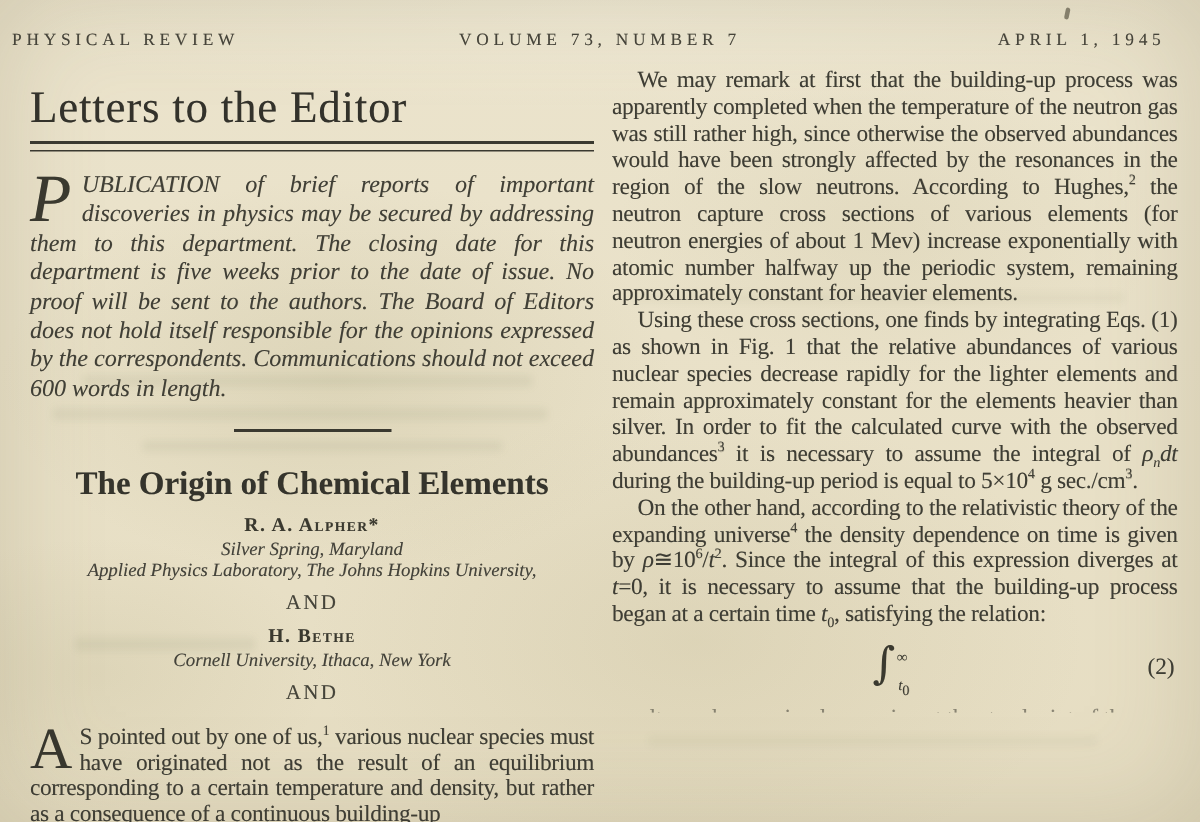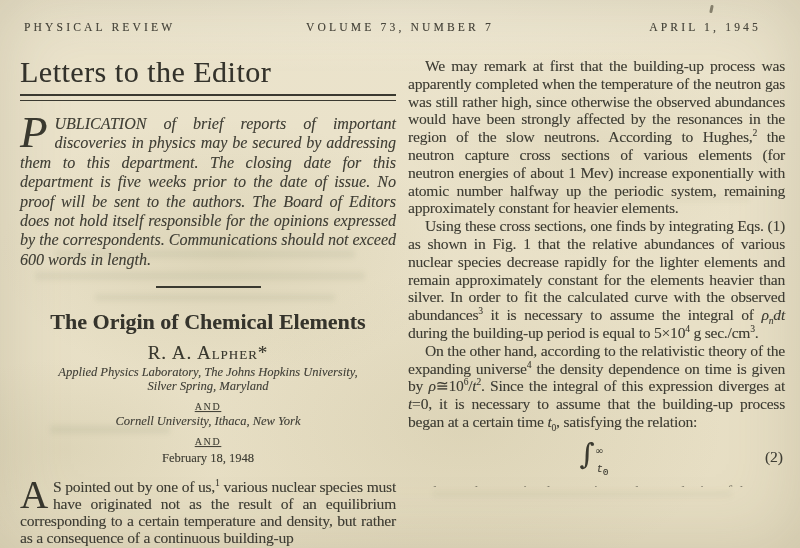--- a/index.html
+++ b/index.html
@@ -25,66 +25,66 @@
   .g1 { left:55px;  top:250px; width:300px; height:8px; }
   .g2 { left:35px;  top:272px; width:330px; height:8px; }
   .g3 { left:95px;  top:294px; width:240px; height:7px; }
   .g4 { left:420px; top:195px; width:330px; height:7px; opacity:.6; }
   .g5 { left:432px; top:490px; width:300px; height:8px; opacity:.6; }
   .g6 { left:50px;  top:425px; width:120px; height:9px; }
   .speck { position:absolute; left:710px; top:5px; width:3px; height:8px;
            background:rgba(72,66,50,0.6); border-radius:2px; transform:rotate(12deg); }
 
   
-  .masthead { position:absolute; top:21px; left:0; right:16px; height:16px;
-              font-size:11.5px; letter-spacing:3.2px; color:#46443a;margin-left:16px; }
+  .masthead { position:absolute; top:21px; left:0; right:0; height:16px;
+              font-size:11.5px; letter-spacing:3.2px; color:#46443a; }
   .masthead .mh-left   { position:absolute; left:8px; top:0; }
   .masthead .mh-center { position:absolute; left:0; right:0; top:0; text-align:center; }
   .masthead .mh-right  { position:absolute; right:23px; top:0; }
 
   
   .col-left  { position:absolute; left:20px;  top:55px; width:376px; }
-  .col-right { position:absolute; left:408px; top:57px; width:377px; }
+  .col-right { position:absolute; left:408px; top:45px; width:377px; }
 
   .section-title { margin:0; font-size:30px; font-weight:normal; 
                    letter-spacing:0.5px; color:#33322b; }
   .double-rule { margin-top:5px; height:4px;
                  border-top:2.5px solid #3a3930; border-bottom:1.5px solid #3a3930; }
 
   .policy { margin:13px 0 0 0; font-style:italic; font-size:16px; line-height:19.4px;
             text-align:justify; color:#403f36; }
   .dropcap { float:left; }
   .dropcap-p { font-size:45px; line-height:33px; padding:2px 7px 0 0; font-style:italic; color:#3a392f; }
   .dropcap-a { font-size:39px; line-height:29px; padding:2px 5px 0 0; color:#37362d; }
 
   .short-rule { width:105px; height:2px; background:#3a3930; margin:17px auto 0 auto; }
 
   .article-head { margin-top:21px; text-align:center; }
   .article-title { margin:0 0 7px 0; font-size:22px; font-weight:bold; color:#35342c; }
-  .author { font-variant:small-caps; font-size:19px; letter-spacing:1px; margin:5px 0 2px 0; color:#3a392f; }
+  .author { font-variant:small-caps; font-size:13px; letter-spacing:1px; margin:5px 0 2px 0; color:#3a392f;font-weight:bold; }
   .affil  { font-style:italic; font-size:12.5px; line-height:13.8px; color:#43423a; }
-  .and    { font-size:10px; letter-spacing:1.6px; margin:7px 0 3px 0; color:#45443a;text-decoration:underline; }
+  .and    { font-size:14px; letter-spacing:1.6px; margin:7px 0 3px 0; color:#45443a; }
   .dateline { font-size:12.5px; margin-top:4px; color:#3e3d34; }
 
   .intro { margin:12px 0 0 0; font-size:15.5px; line-height:17px; letter-spacing:-0.2px;
            text-align:justify; }
 
   .body-p { margin:0; font-size:15.5px; line-height:17.8px; letter-spacing:-0.2px;
             text-align:justify; }
   .indent { text-indent:17px; }
   sup { font-size:9.5px; line-height:0; vertical-align:super; }
   sub { font-size:9.5px; line-height:0; vertical-align:sub; }
 
   .equation { position:relative; margin:9px 0 8px 0; display:flex;
               justify-content:center; align-items:center; height:34px; }
   .eq-int { font-family:"DejaVu Serif", serif; font-size:29px; line-height:30px; color:#3a392f; }
   .eq-limits { display:inline-flex; flex-direction:column; justify-content:space-between;
                height:30px; font-size:10px; margin:0 5px 0 1px; vertical-align:middle; }
   .eq-sup { align-self:flex-start; }
-  .eq-sub { align-self:flex-start; padding-left:1px;font-family:Liberation Mono, monospace; }
+  .eq-sub { align-self:flex-start; padding-left:1px; }
   .eq-expr { font-size:15.5px; }
   .eq-num { position:absolute; right:2px; top:8px; font-size:15.5px; }
 
   .clipped { height:5px; overflow:hidden; opacity:0.55; }
 
   .soft { text-shadow:0.2px 0.2px 0.4px rgba(62,60,50,0.35); }
 </style>
 </head>
 <body>
 
@@ -109,31 +109,31 @@
     <div class="double-rule"></div>
 
     <p class="policy"><span class="dropcap dropcap-p">P</span><span>UBLICATION</span><span> of brief reports of important discoveries in physics may be secured by addressing them to this department. The closing date for this department is five weeks prior to the date of issue. No proof will be sent to the authors. The Board of Editors does not hold itself responsible for the opinions expressed by the correspondents. Communications should not exceed 600 words in length.</span></p>
 
     <div class="short-rule"></div>
 
     <div class="article-head">
       <h2 class="article-title">The Origin of Chemical Elements</h2>
 
       <div class="author">R. A. Alpher*</div>
+      <div class="affil">Silver Spring, Maryland</div>
       <div class="affil">Applied Physics Laboratory, The Johns Hopkins University,</div>
-      <div class="affil">Silver Spring, Maryland</div>
 
       <div class="and">AND</div>
 
+      <div class="author">H. Bethe</div>
       <div class="affil">Cornell University, Ithaca, New York</div>
 
       <div class="and">AND</div>
 
 
-      <div class="dateline">February 18, 1948</div>
     </div>
 
     <p class="intro"><span class="dropcap dropcap-a">A</span><span>S pointed out by one of us,<sup>1</sup> various nuclear species must have originated not as the result of an equilibrium corresponding to a certain temperature and density, but rather as a consequence of a continuous building-up</span></p>
   </section>
 
   <section class="col-right">
     <p class="body-p indent">We may remark at first that the building-up process was apparently completed when the temperature of the neutron gas was still rather high, since otherwise the observed abundances would have been strongly affected by the resonances in the region of the slow neutrons. According to Hughes,<sup>2</sup> the neutron capture cross sections of various elements (for neutron energies of about 1 Mev) increase exponentially with atomic number halfway up the periodic system, remaining approximately constant for heavier elements.</p>
     <p class="body-p indent">Using these cross sections, one finds by integrating Eqs. (1) as shown in Fig. 1 that the relative abundances of various nuclear species decrease rapidly for the lighter elements and remain approximately constant for the elements heavier than silver. In order to fit the calculated curve with the observed abundances<sup>3</sup> it is necessary to assume the integral of <i>ρ<sub>n</sub>dt</i> during the building-up period is equal to 5×10<sup>4</sup> g sec./cm<sup>3</sup>.</p>
     <p class="body-p indent">On the other hand, according to the relativistic theory of the expanding universe<sup>4</sup> the density dependence on time is given by <i>ρ</i>≅10<sup>6</sup>/<i>t</i><sup>2</sup>. Since the integral of this expression diverges at <i>t</i>=0, it is necessary to assume that the building-up process began at a certain time <i>t</i><sub>0</sub>, satisfying the relation:</p>
 

